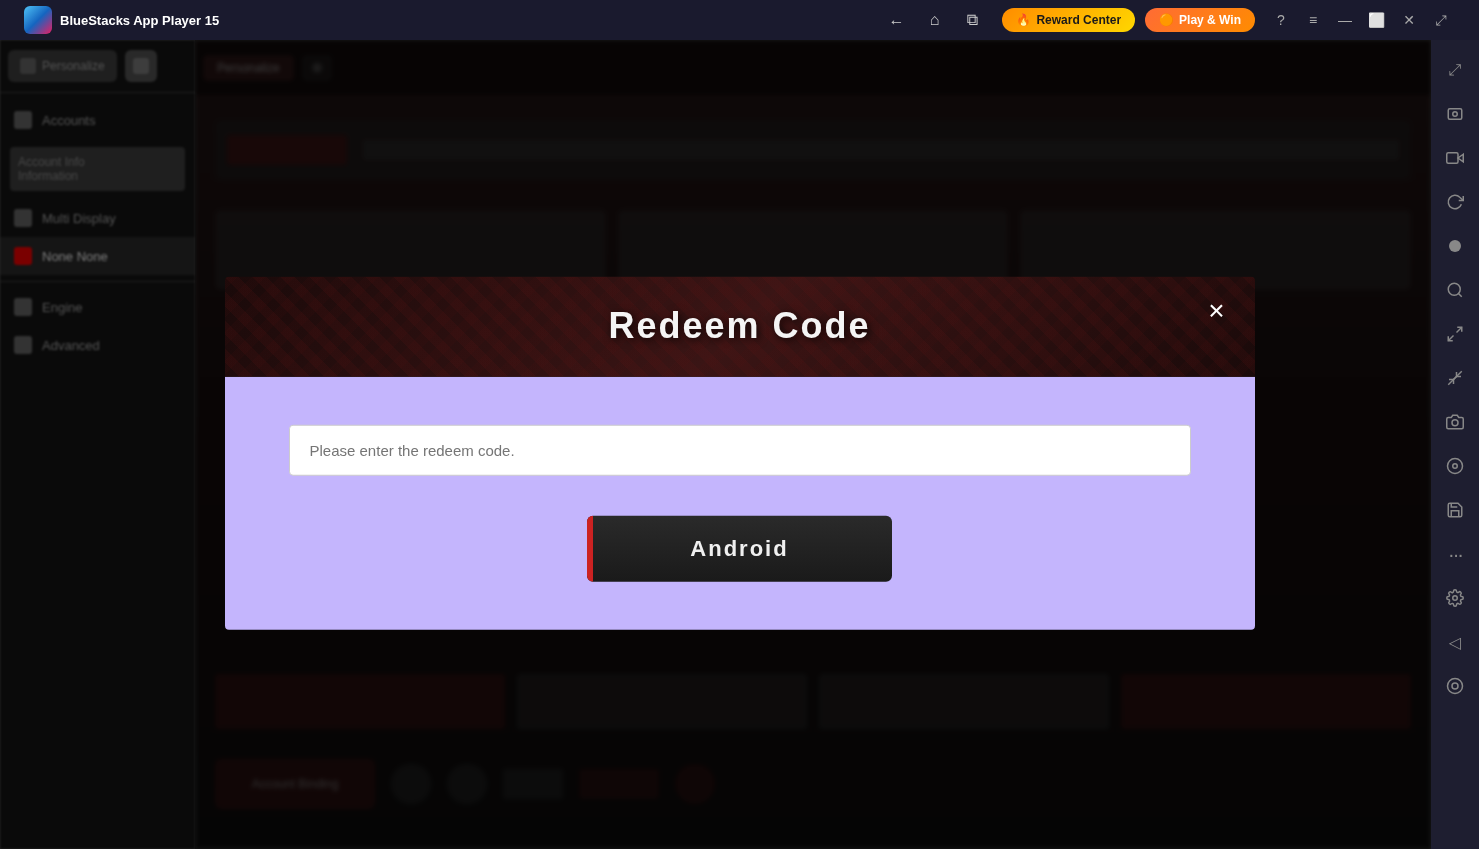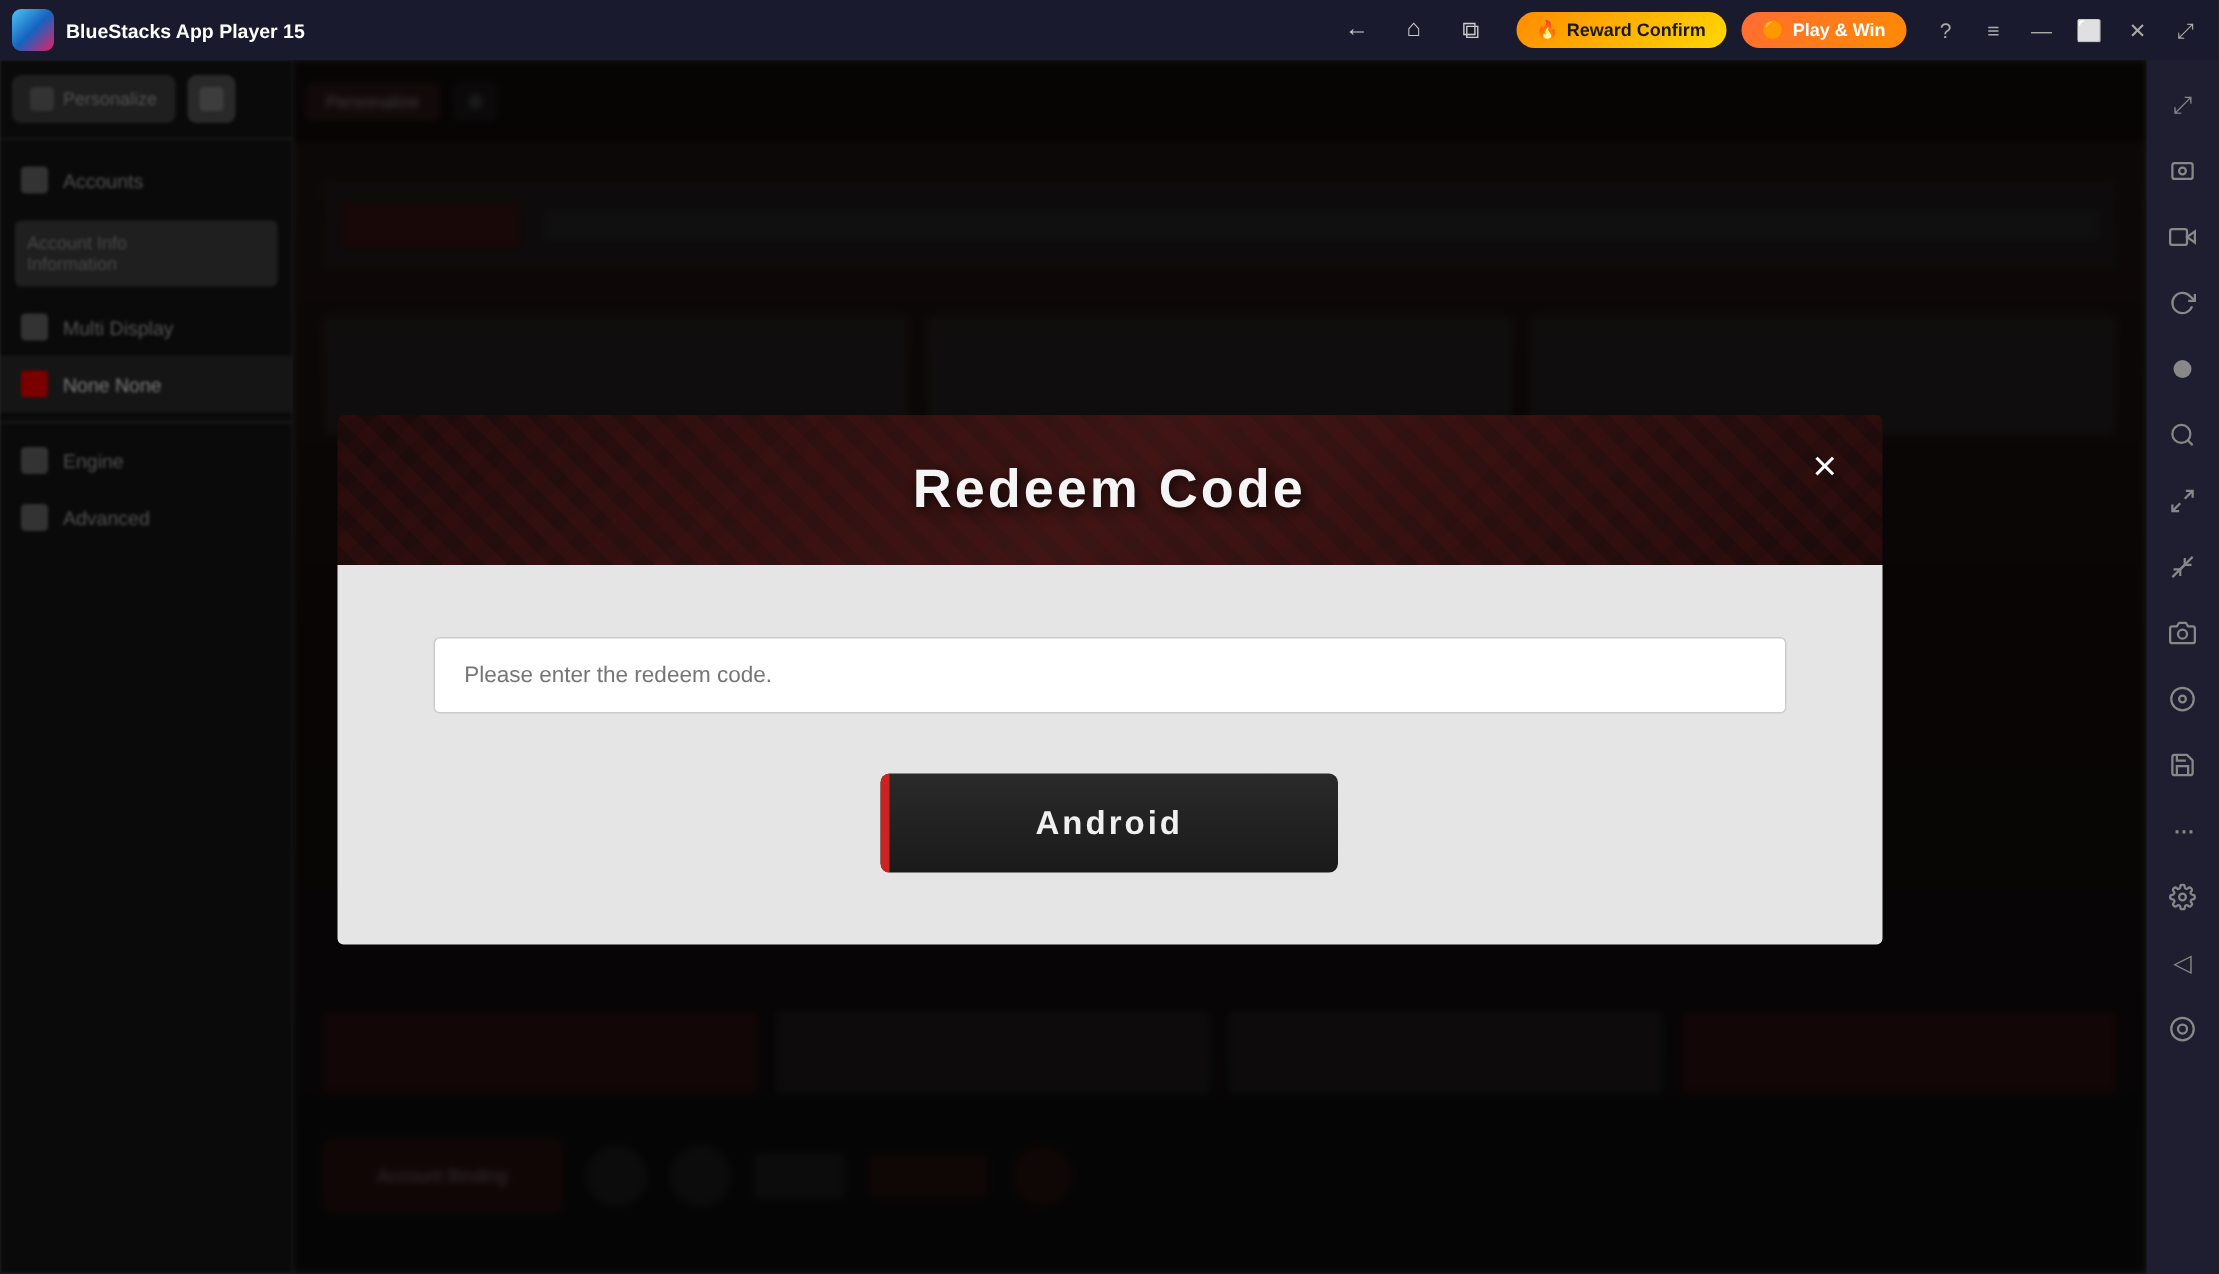--- a/index.html
+++ b/index.html
@@ -14,21 +14,21 @@
     }
 
     
     #titlebar {
       position: absolute;
       top: 0; left: 0; right: 0;
       height: 40px;
       background: #1a1a2e;
       display: flex;
       align-items: center;
-      padding: 0 8px;
+      padding: 0 24px;
       z-index: 100;
       justify-content: space-between;
     }
 
     #titlebar .logo {
       width: 28px; height: 28px;
       background: linear-gradient(135deg, #4fc3f7, #1565c0, #e91e63);
       border-radius: 6px;
       margin-right: 8px;
       flex-shrink: 0;
@@ -177,21 +177,21 @@
       font-size: 28px;
       cursor: pointer;
       z-index: 2;
       width: 36px; height: 36px;
       display: flex; align-items: center; justify-content: center;
       font-weight: 300;
     }
 
     
     #modal-body {
-      background: #e5e5e5;
+      background: #c4b5fd;
       padding: 48px 64px 48px 64px;
       border-radius: 0 0 4px 4px;
     }
 
     
     #redeem-input {
       width: 100%;
       padding: 16px 20px;
       font-size: 15px;
       color: #999;
@@ -248,21 +248,21 @@
   <div class="logo"></div>
   <div class="app-info">
     <div class="app-name">BlueStacks App Player 15</div>
   </div>
   <div class="nav-icons">
     <div class="nav-icon">←</div>
     <div class="nav-icon">⌂</div>
     <div class="nav-icon">⧉</div>
   </div>
   <button class="reward-btn">
-    🔥 <span>Reward Confirm</span>
+    🔥 <span>Reward Center</span>
   </button>
   <button class="play-win-btn" style="margin-left:10px;">
     🟠 <span>Play &amp; Win</span>
   </button>
   <div class="win-controls">
     <button class="win-btn">?</button>
     <button class="win-btn">≡</button>
     <button class="win-btn">—</button>
     <button class="win-btn">⬜</button>
     <button class="win-btn close">✕</button>

